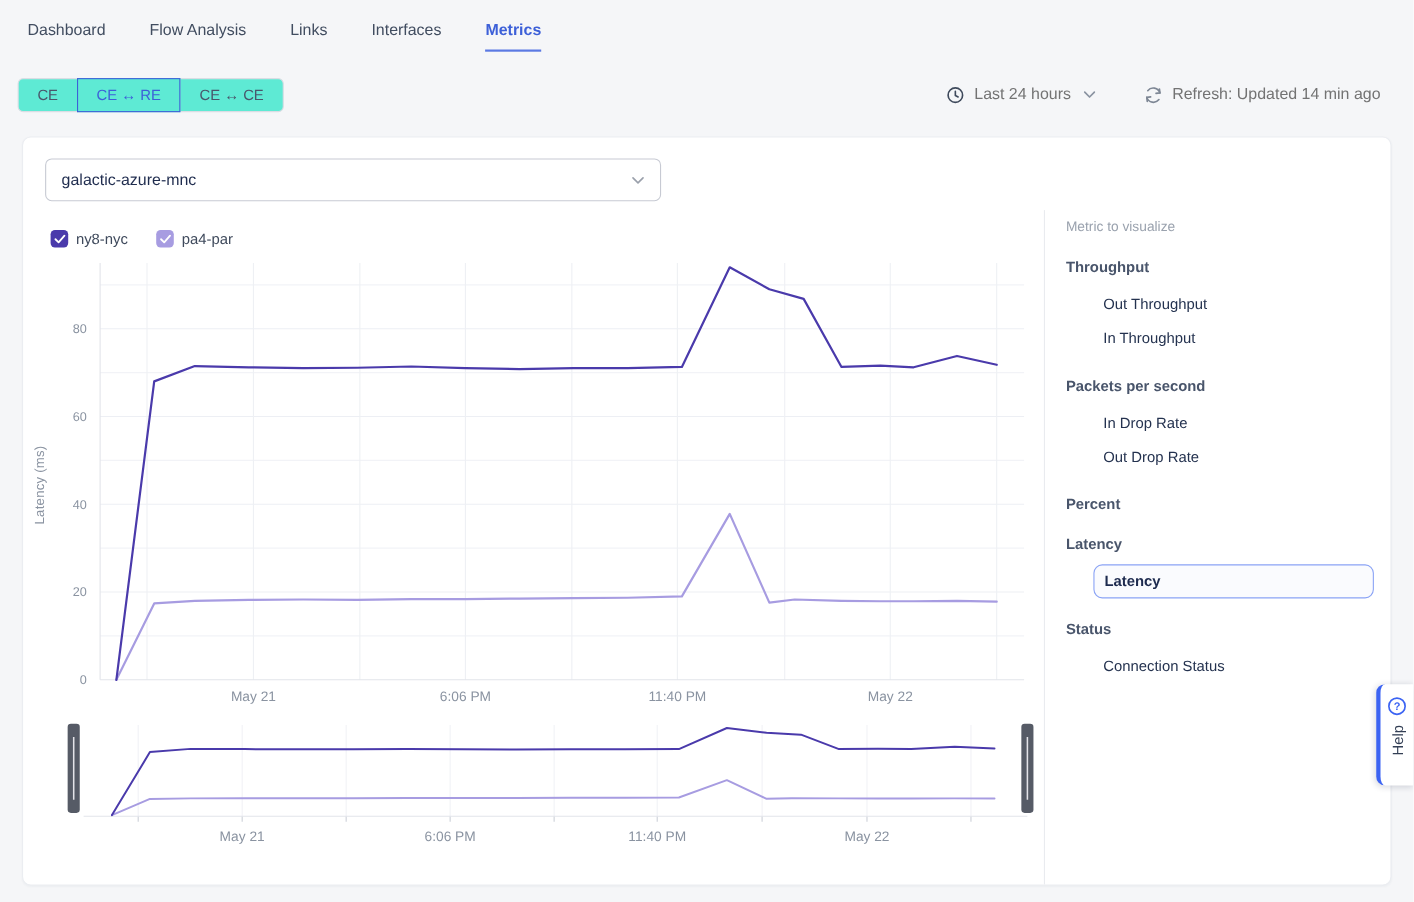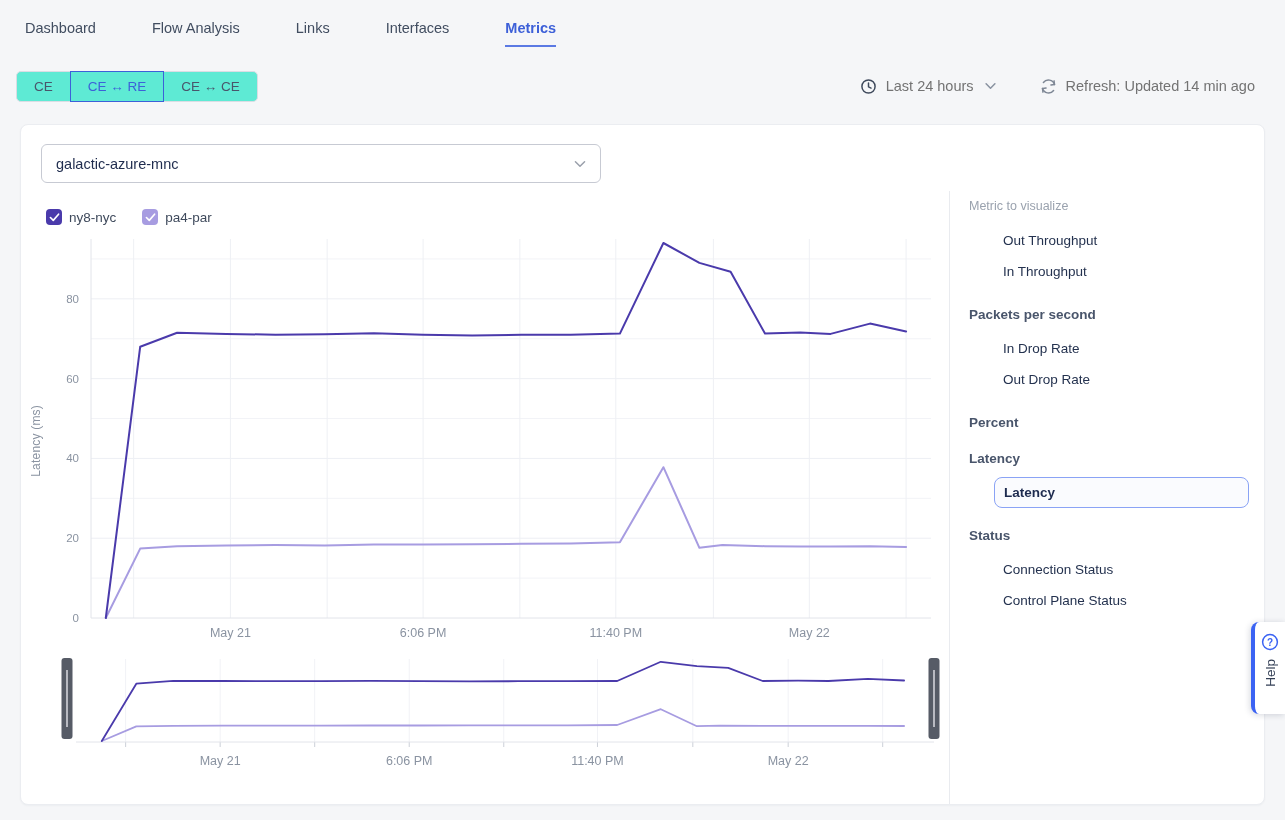--- a/index.html
+++ b/index.html
@@ -5,21 +5,21 @@
   * { margin:0; padding:0; box-sizing:border-box; }
   html,body { width:1285px; height:820px; }
   body {
     background:#f5f6f8;
     font-family:"Liberation Sans", sans-serif;
     color:#3e4a5c;
     position:relative;
     overflow:hidden;
   }
   
-  .topnav { display:flex; gap:56px; padding:20px 0 0 25px; }
+  .topnav { display:flex; gap:40px; padding:20px 0 0 25px; }
   .nav-item { font-size:14.5px; color:#414d60; cursor:pointer; padding-bottom:9px; font-weight:400; }
   .nav-item.active { color:#3d60d8; font-weight:700; border-bottom:2.5px solid #5b79e3; }
   
   .controls { position:absolute; top:70px; left:16px; right:30px; height:32px; display:flex; align-items:center; }
   .segmented { display:flex; }
   .seg-btn {
     background:#5eead4; border:1px solid #dadde4; color:#49566b;
     font-size:13.5px; padding:0 17px; height:31px; display:flex; align-items:center;
     margin-left:-1px; cursor:pointer; position:relative; font-family:inherit;
   }
@@ -229,38 +229,38 @@
         <g cursor="ew-resize">
           <rect x="907.5" y="5" width="11" height="81" rx="3" fill="#565b66"></rect>
           <line x1="913" y1="17" x2="913" y2="74" stroke="#e3e3e8" stroke-width="1.4"></line>
         </g>
       </svg>
   </div>
 
   <div class="sidebar">
     <div class="sb-title">Metric to visualize</div>
     <div id="sbGroups">
+        <div class="sb-heading">Throughput</div>
         <div class="sb-items">
           <div class="sb-item">Out Throughput</div>
           <div class="sb-item">In Throughput</div>
         </div>
         <div class="sb-heading">Packets per second</div>
         <div class="sb-items">
           <div class="sb-item">In Drop Rate</div>
           <div class="sb-item">Out Drop Rate</div>
         </div>
         <div class="sb-heading">Percent</div>
         <div class="sb-heading">Latency</div>
         <div class="sb-items">
           <div class="sb-item selected">Latency</div>
         </div>
         <div class="sb-heading">Status</div>
         <div class="sb-items">
           <div class="sb-item">Connection Status</div>
-          <div class="sb-item">Control Plane Status</div>
         </div>
       </div>
   </div>
 </div>
 
 <div class="help-tab">
   <span>
     <svg width="18" height="18" viewBox="0 0 18 18">
       <circle cx="9" cy="9" r="7.4" fill="none" stroke="#3b63f3" stroke-width="1.5"></circle>
       <text x="9" y="12.6" text-anchor="middle" font-size="10" font-weight="bold" fill="#3b63f3" font-family="Liberation Sans, sans-serif">?</text>

